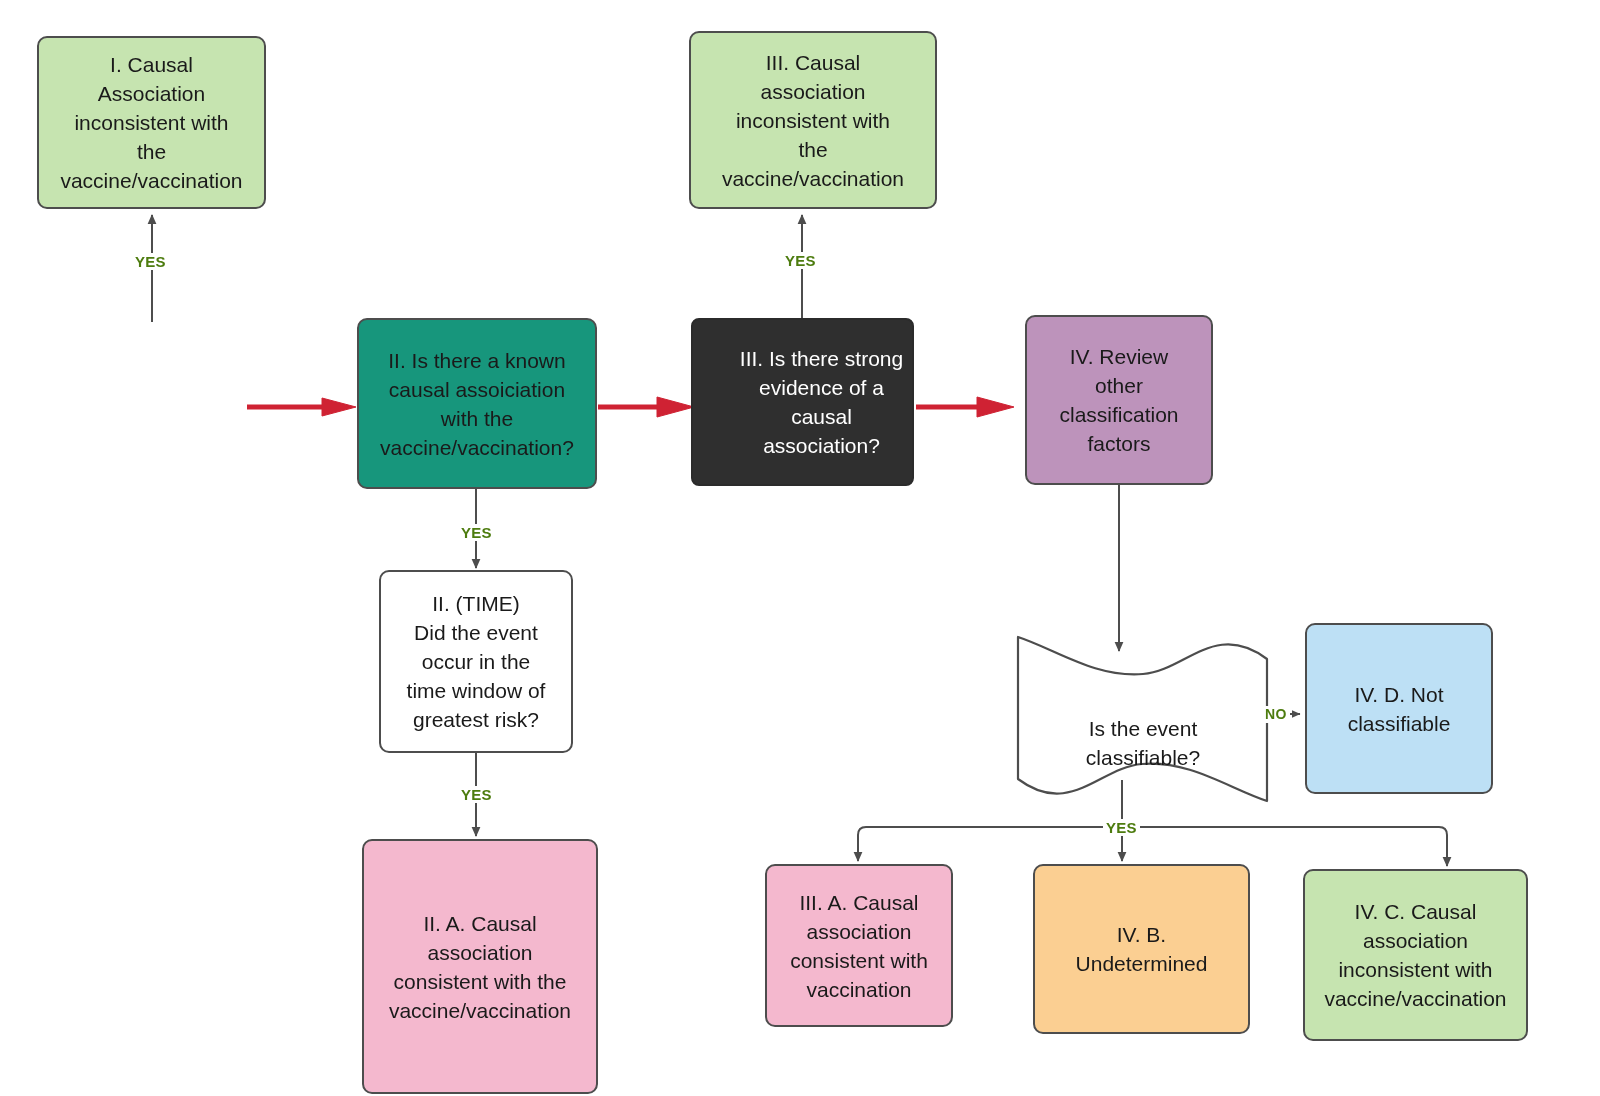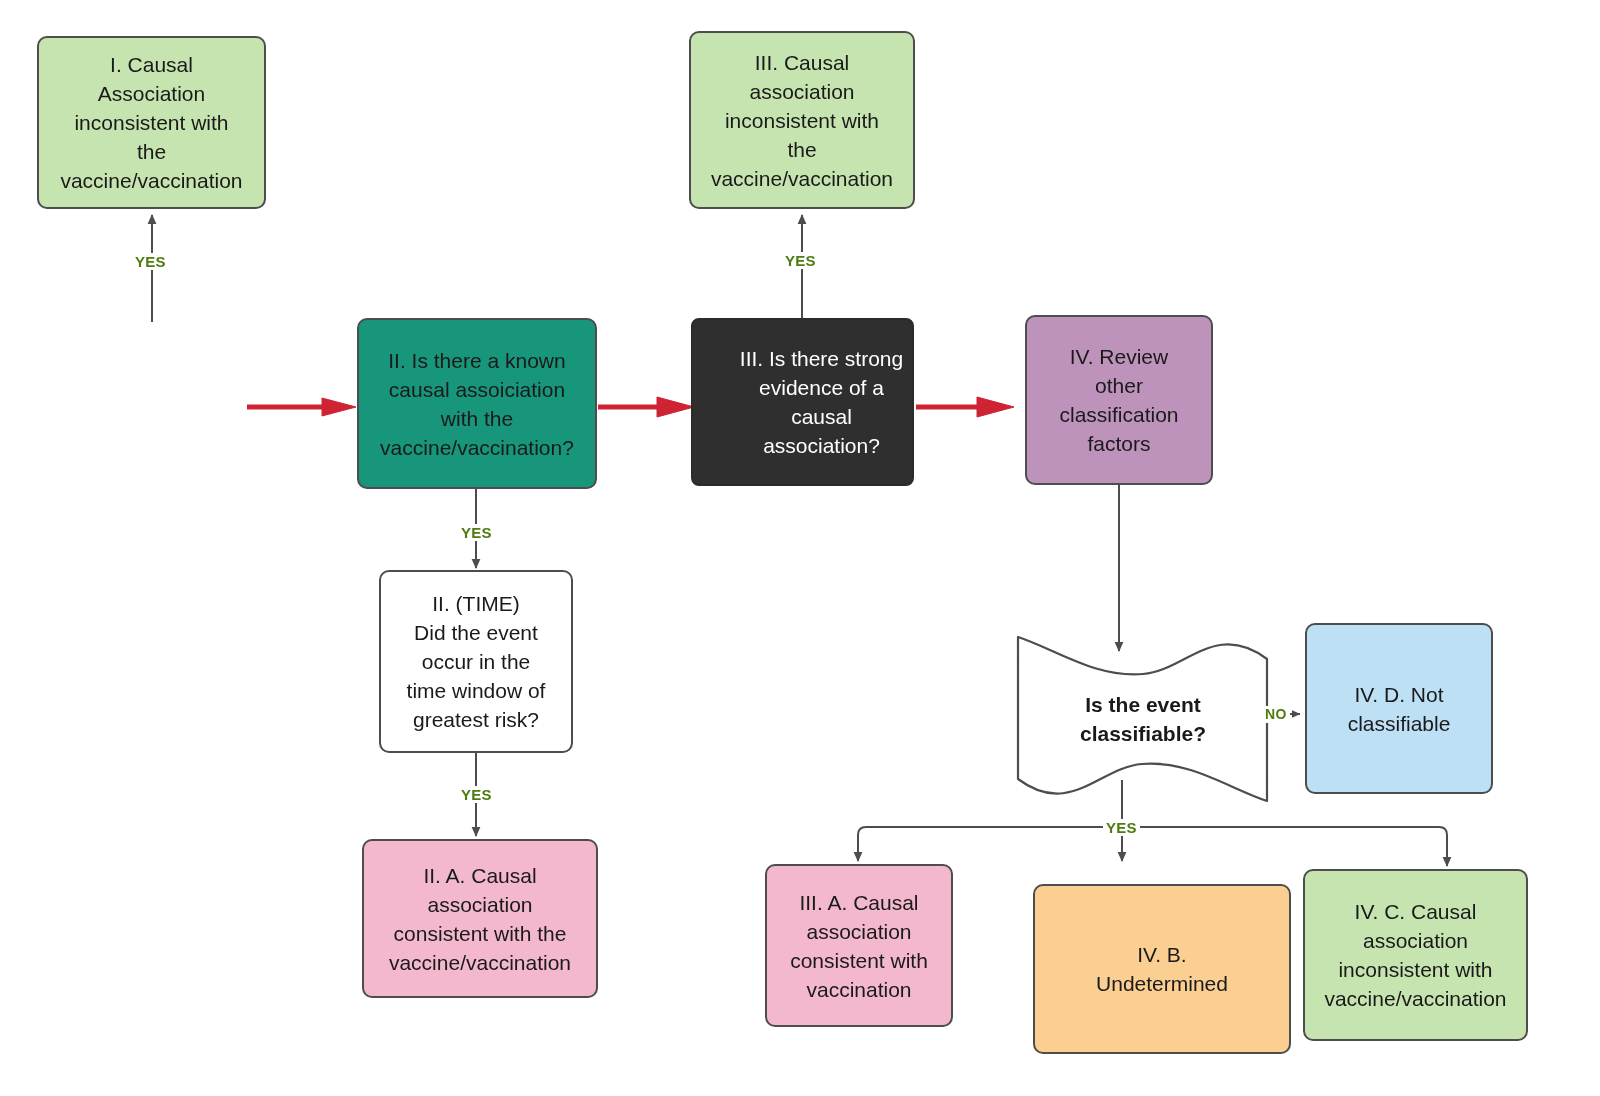--- a/index.html
+++ b/index.html
@@ -124,21 +124,21 @@
       <path d="M977,397 L977,417 L1014,407 Z" fill="#cf2233" stroke="#cf2233" stroke-width="1"></path>
     </g>
   </svg>
 
   <div class="node" style="left:37px;top:36px;width:229px;height:173px;background:#c6e4b0;">I. Causal
 Association
 inconsistent with
 the
 vaccine/vaccination</div>
 
-  <div class="node" style="left:689px;top:31px;width:226px;height:178px;background:#c6e4b0;">III. Causal
+  <div class="node" style="left:689px;top:31px;width:248px;height:178px;background:#c6e4b0;">III. Causal
 association
 inconsistent with
 the
 vaccine/vaccination</div>
 
 
   <div class="node" style="left:357px;top:318px;width:240px;height:171px;background:#17967c;">II. Is there a known
 causal assoiciation
 with  the
 vaccine/vaccination?</div>
@@ -152,44 +152,44 @@
 other
 classification
 factors</div>
 
   <div class="node" style="left:379px;top:570px;width:194px;height:183px;background:#ffffff;text-align:center;">II. (TIME)
 Did the event
 occur in the
 time window of
 greatest risk?</div>
 
-  <div class="node" style="left:362px;top:839px;width:236px;height:159px;background:#f4b8ce;">II. A. Causal
+  <div class="node" style="left:362px;top:839px;width:236px;height:255px;background:#f4b8ce;">II. A. Causal
 association
 consistent with the
 vaccine/vaccination</div>
 
   <div class="node" style="left:1305px;top:623px;width:188px;height:171px;background:#bde0f5;">IV. D. Not
 classifiable</div>
 
   <div class="node" style="left:765px;top:864px;width:188px;height:163px;background:#f4b8ce;">III. A. Causal
 association
 consistent with
 vaccination</div>
 
-  <div class="node" style="left:1033px;top:864px;width:258px;height:170px;background:#fbcf92;margin-top:20px;">IV. B.
+  <div class="node" style="left:1033px;top:864px;width:217px;height:170px;background:#fbcf92;">IV. B.
 Undetermined</div>
 
   <div class="node" style="left:1303px;top:869px;width:225px;height:172px;background:#c6e4b0;">IV. C. Causal
 association
 inconsistent with
 vaccine/vaccination</div>
 
-  <div style="position:absolute;left:1018px;top:660px;width:250px;height:118px;
+  <div style="position:absolute;left:1018px;top:684px;width:250px;height:118px;
               display:flex;align-items:center;justify-content:center;text-align:center;
-              font-size:21px;line-height:29px;color:#1a1a1a;white-space:pre-line;z-index:7;font-weight:bold;">Is the event
+              font-size:21px;line-height:29px;color:#1a1a1a;white-space:pre-line;z-index:7;">Is the event
 classifiable?</div>
 
   <div class="label" style="left:132px;top:253px;">YES</div>
 
   <div class="label" style="left:782px;top:252px;">YES</div>
 
   <div class="label" style="left:458px;top:524px;">YES</div>
 
   <div class="label" style="left:458px;top:786px;">YES</div>
 

